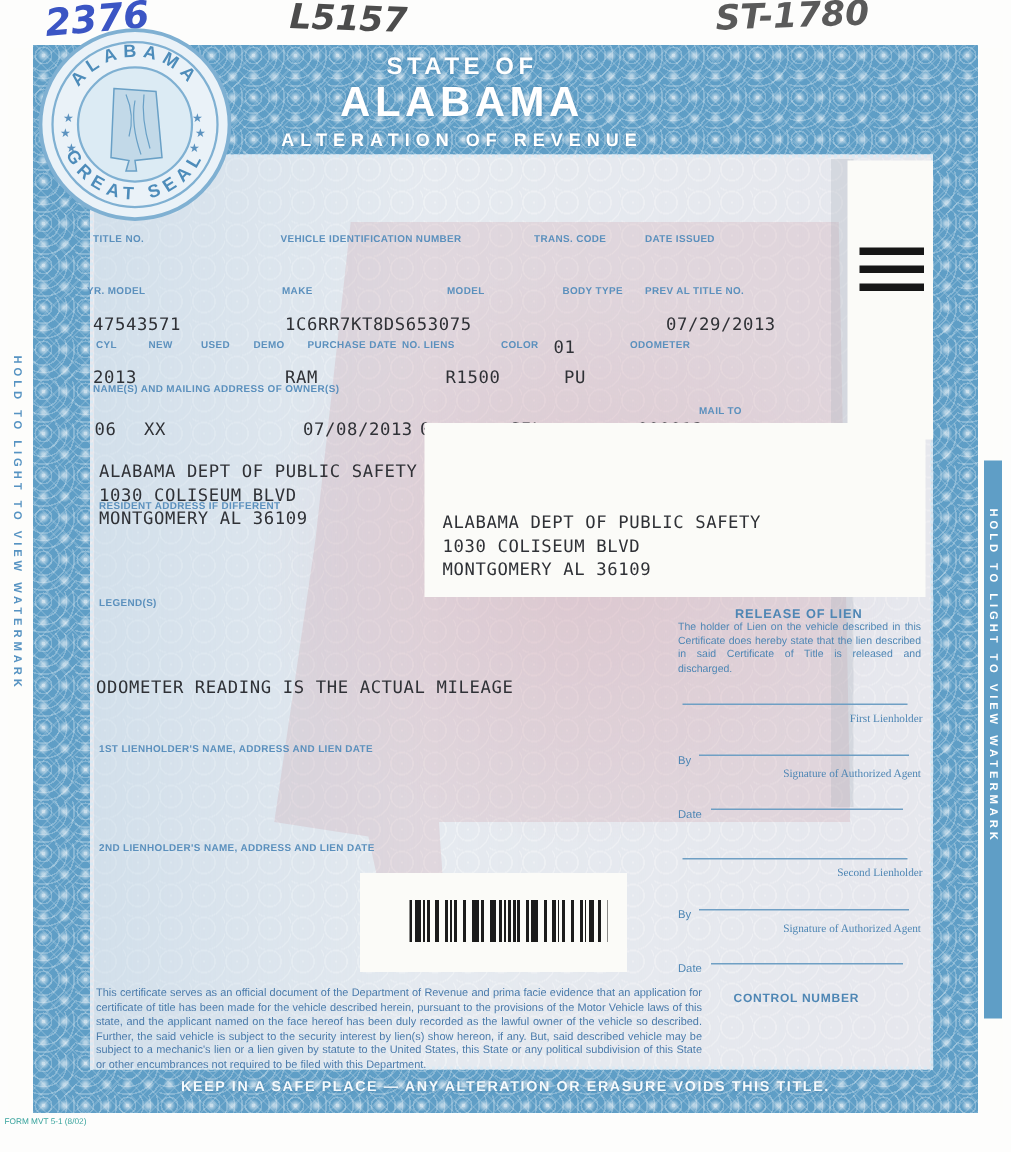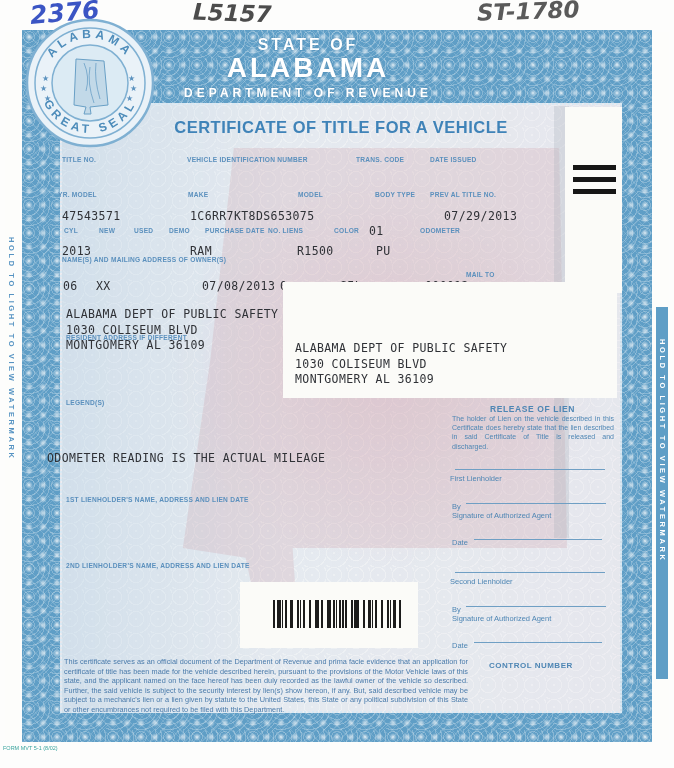--- a/index.html
+++ b/index.html
@@ -47,21 +47,21 @@
   .val{position:absolute;font-family:"DejaVu Sans Mono","Liberation Mono",monospace;
        font-size:11.5px;color:#2f3136;letter-spacing:.4px;line-height:15.5px;margin-top:41px;}
   .addr{white-space:pre-line;}
 
   .rl-lbl{position:absolute;font-size:7.5px;color:#4e86b4;}
   .rl-ttl{position:absolute;font-size:8.5px;font-weight:bold;color:#4e86b4;letter-spacing:.6px;
           left:450px;width:165px;text-align:center;top:404px;}
   .rl-body{position:absolute;left:452px;width:162px;top:414px;font-size:7px;line-height:9.2px;
            color:#4e86b4;text-align:justify;}
   .hline{position:absolute;height:0;border-bottom:1px solid #6f9fc4;}
-  .ctr{text-align:left;}
+  .ctr{text-align:right;font-family:Liberation Serif, serif;}
 
   .barcode{position:absolute;left:273px;top:600px;width:132px;height:28px;
     background:
      repeating-linear-gradient(90deg,#1b1b1b 0 2px,transparent 2px 6px),
      repeating-linear-gradient(90deg,#1b1b1b 0 1px,transparent 1px 9px),
      repeating-linear-gradient(90deg,transparent 0 4px,#1b1b1b 4px 6px,transparent 6px 13px);}
 
   .cert-par{position:absolute;left:64px;top:657px;width:404px;font-size:7.3px;line-height:9.5px;
     color:#4a7bab;text-align:justify;}
   .ctl-lbl{position:absolute;left:489px;top:661px;font-size:8px;font-weight:bold;color:#4e86b4;letter-spacing:.5px;}
@@ -88,21 +88,21 @@
 <div class="page">
 
   <span class="hand" style="left:30px;top:-2px;font-size:25px;color:#3b55c4;transform:rotate(-5deg);">2376</span>
   <span class="hand" style="left:193px;top:0px;font-size:23px;color:#4c4c4c;transform:rotate(2deg);">L5157</span>
   <span class="hand" style="left:477px;top:-2px;font-size:23px;color:#5a5a5a;transform:rotate(-2deg);">ST-1780</span>
 
   <div class="frame lace"></div>
 
   <div class="hdr h1">STATE OF</div>
   <div class="hdr h2">ALABAMA</div>
-  <div class="hdr h3">DEPARTMENT OF REVENUE</div>
+  <div class="hdr h3">ALTERATION OF REVENUE</div>
 
   <div class="inner"></div>
   <div class="pink-state"></div>
 
   <div class="graycol"></div>
   <div class="whitebox" style="left:565px;top:107px;width:57px;height:186px;"></div>
   <div class="bar" style="top:165px;"></div>
   <div class="bar" style="top:177px;"></div>
   <div class="bar" style="top:189px;"></div>
 
@@ -123,21 +123,20 @@
       <textPath href="#arcB" startOffset="50%" text-anchor="middle">GREAT SEAL</textPath>
     </text>
     <text x="18" y="64" font-size="8" fill="#5b92bf">★</text>
     <text x="16" y="74" font-size="8" fill="#5b92bf">★</text>
     <text x="20" y="84" font-size="8" fill="#5b92bf">★</text>
     <text x="104" y="64" font-size="8" fill="#5b92bf">★</text>
     <text x="106" y="74" font-size="8" fill="#5b92bf">★</text>
     <text x="102" y="84" font-size="8" fill="#5b92bf">★</text>
   </svg>
 
-  <div class="doc-title">CERTIFICATE OF TITLE FOR A VEHICLE</div>
 
   <span class="lbl" style="left:62px;top:156px;">TITLE NO.</span>
   <span class="lbl" style="left:187px;top:156px;">VEHICLE IDENTIFICATION NUMBER</span>
   <span class="lbl" style="left:356px;top:156px;">TRANS. CODE</span>
   <span class="lbl" style="left:430px;top:156px;">DATE ISSUED</span>
   <span class="val" style="left:62px;top:168px;">47543571</span>
   <span class="val" style="left:190px;top:168px;">1C6RR7KT8DS653075</span>
   <span class="val" style="left:369px;top:183px;">01</span>
   <span class="val" style="left:444px;top:168px;">07/29/2013</span>
 
@@ -174,21 +173,21 @@
 
   <span class="lbl" style="left:466px;top:271px;">MAIL TO</span>
   <div class="whitebox" style="left:283px;top:282px;width:334px;height:116px;"></div>
   <div class="val addr" style="left:295px;top:300px;">ALABAMA DEPT OF PUBLIC SAFETY
 1030 COLISEUM BLVD
 MONTGOMERY AL 36109</div>
 
   <span class="lbl" style="left:66px;top:334px;">RESIDENT ADDRESS IF DIFFERENT</span>
 
   <span class="lbl" style="left:66px;top:399px;">LEGEND(S)</span>
-  <span class="val" style="left:47px;top:410px;">ODOMETER READING IS THE ACTUAL MILEAGE</span>
+  <span class="val" style="left:64px;top:410px;">ODOMETER READING IS THE ACTUAL MILEAGE</span>
 
   <div class="rl-ttl">RELEASE OF LIEN</div>
   <div class="rl-body">The holder of Lien on the vehicle described in this Certificate does hereby state that the lien described in said Certificate of Title is released and discharged.</div>
 
   <div class="hline" style="left:455px;top:469px;width:150px;"></div>
   <div class="rl-lbl ctr" style="left:450px;top:474px;width:165px;">First Lienholder</div>
   <span class="rl-lbl" style="left:452px;top:502px;">By</span>
   <div class="hline" style="left:466px;top:503px;width:140px;"></div>
   <div class="rl-lbl ctr" style="left:452px;top:511px;width:162px;">Signature of Authorized Agent</div>
   <span class="rl-lbl" style="left:452px;top:538px;">Date</span>
@@ -203,20 +202,21 @@
   <div class="hline" style="left:474px;top:642px;width:128px;"></div>
 
   <span class="lbl" style="left:66px;top:496px;">1ST LIENHOLDER'S NAME, ADDRESS AND LIEN DATE</span>
   <span class="lbl" style="left:66px;top:562px;">2ND LIENHOLDER'S NAME, ADDRESS AND LIEN DATE</span>
 
   <div class="whitebox" style="left:240px;top:582px;width:178px;height:66px;"></div>
   <div class="barcode"></div>
 
   <div class="cert-par">This certificate serves as an official document of the Department of Revenue and prima facie evidence that an application for certificate of title has been made for the vehicle described herein, pursuant to the provisions of the Motor Vehicle laws of this state, and the applicant named on the face hereof has been duly recorded as the lawful owner of the vehicle so described. Further, the said vehicle is subject to the security interest by lien(s) show hereon, if any. But, said described vehicle may be subject to a mechanic's lien or a lien given by statute to the United States, this State or any political subdivision of this State or other encumbrances not required to be filed with this Department.</div>
   <span class="ctl-lbl">CONTROL NUMBER</span>
+  <div class="banner">KEEP IN A SAFE PLACE — ANY ALTERATION OR ERASURE VOIDS THIS TITLE.</div>
   <span class="formno">FORM MVT 5-1 (8/02)</span>
 
   <div class="strip strip-l">
     <span class="vtxt vtxt-l">HOLD TO LIGHT TO VIEW WATERMARK</span>
   </div>
   <div class="strip strip-r">
     <div class="rbar">
       <span class="vtxt vtxt-r">HOLD TO LIGHT TO VIEW WATERMARK</span>
     </div>
   </div>

